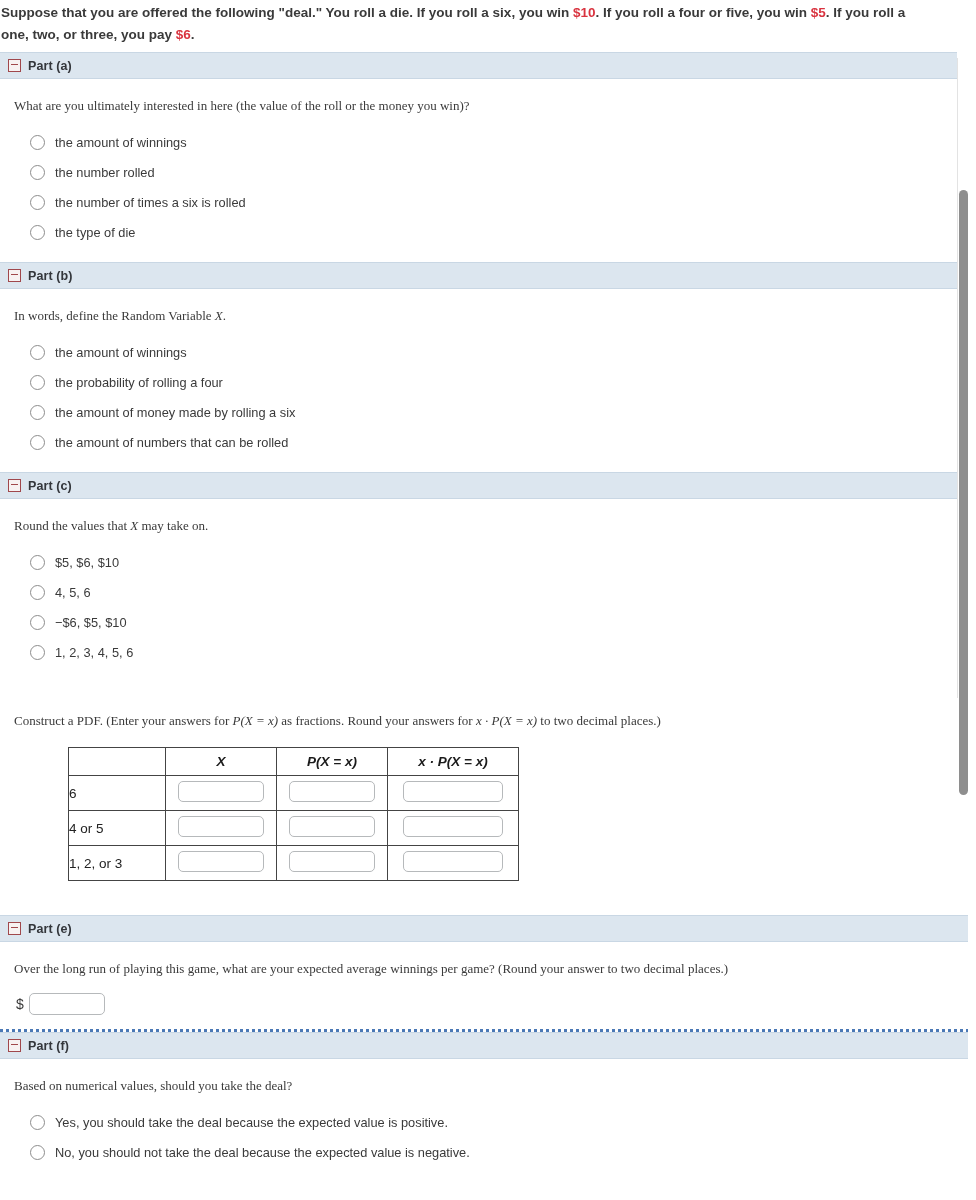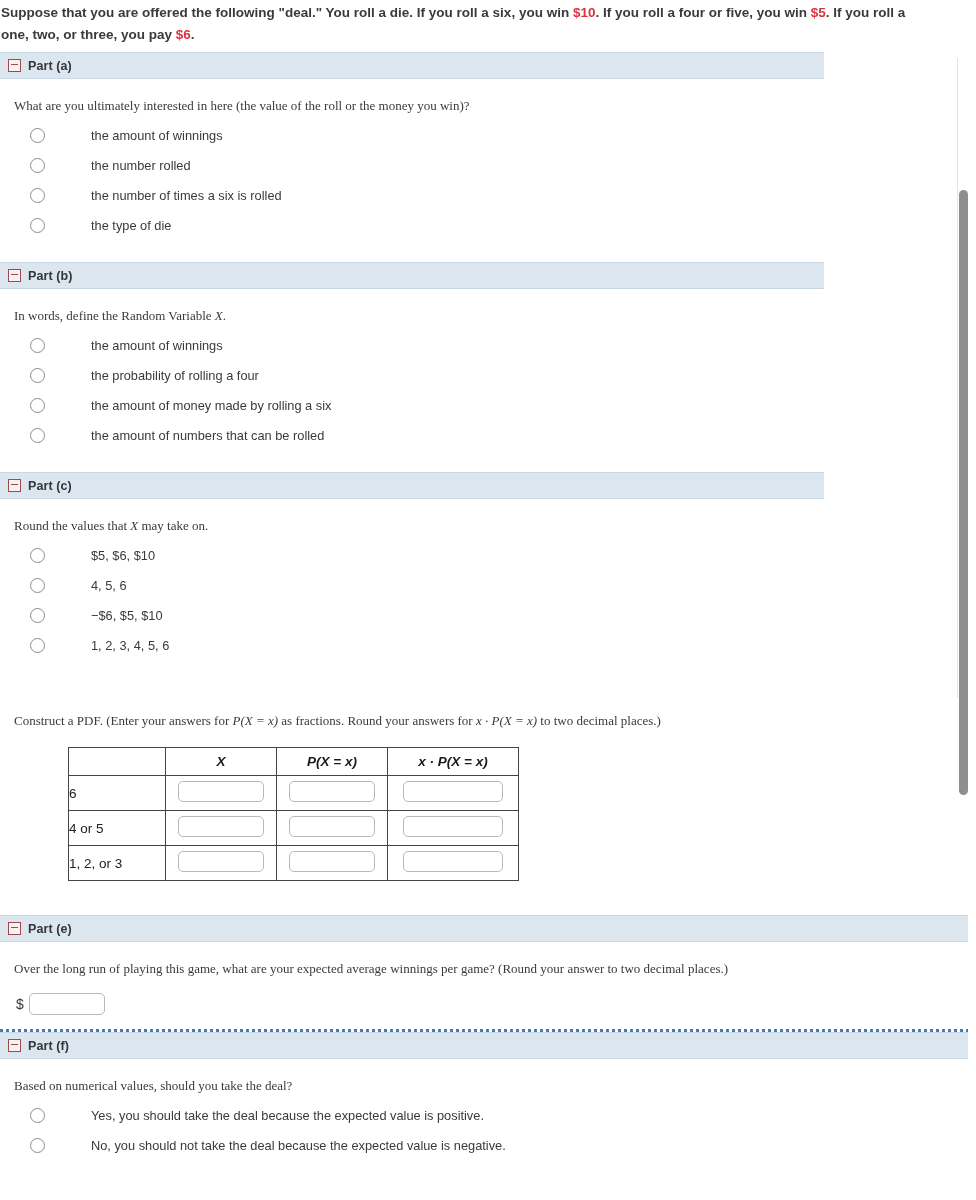--- a/index.html
+++ b/index.html
@@ -40,21 +40,21 @@
   .part-header {
     background: #dce6ef;
     border-top: 1px solid #c9d7e4;
     border-bottom: 1px solid #c9d7e4;
     height: 27px;
     display: flex;
     align-items: center;
     padding-left: 8px;
     box-sizing: border-box;
   }
-  .part-header.narrow { width: 824px; }
+  .part-header.narrow { width: 957px; }
   .part-header.wide   { width: 968px; }
 
   .toggle-box {
     width: 11px;
     height: 11px;
     border: 1px solid #a0484c;
     background: #f7f2f2;
     position: relative;
     display: inline-block;
     margin-right: 7px;
@@ -87,23 +87,22 @@
     line-height: 18px;
     margin-bottom: 5px;
     font-family: Liberation Serif, serif;
   }
   .ital { font-style: italic; }
 
   
   .options { padding-left: 16px; }
   .option {
     display: flex;
-    align-items: center;
+    align-items: flex-end;
     height: 30px;
-    gap: 36px;
   }
   .radio {
     width: 13px;
     height: 13px;
     border: 1.4px solid #8d8d8d;
     border-radius: 50%;
     background: #fff;
     flex: none;
     margin-right: 10px;
   }

